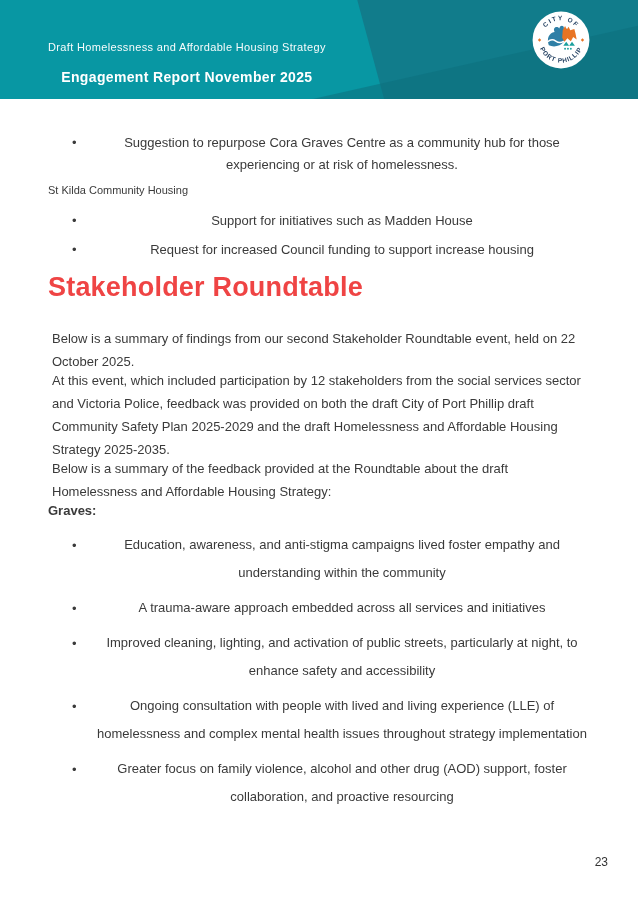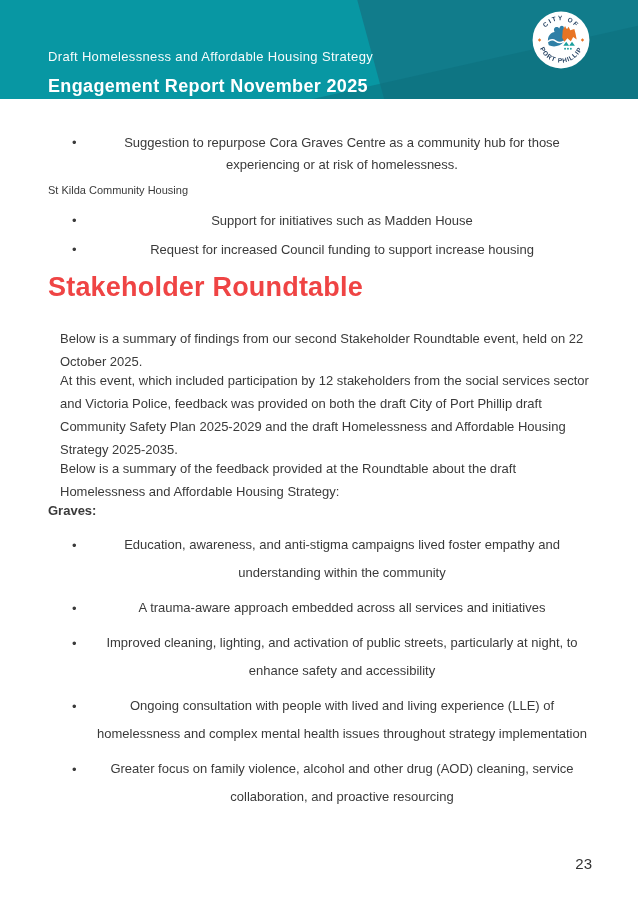--- a/index.html
+++ b/index.html
@@ -26,25 +26,25 @@
     clip-path: polygon(56% 0, 100% 0, 100% 100%, 60.2% 100%);
   }
   .hdr-poly2 {
     position: absolute; inset: 0;
     background: #0D6F7E;
     opacity: .55;
     clip-path: polygon(100% 26%, 100% 100%, 49% 100%);
   }
   .hdr-text { position: absolute; left: 48px; top: 40px; color: #ffffff; }
   .hdr-title {
-    font-size: 13px; font-weight: 400; letter-spacing: .35px;
-    line-height: 15px; margin-bottom: 14px; opacity: .97; margin-top: 9px;
+    font-size: 11px; font-weight: 400; letter-spacing: .35px;
+    line-height: 15px; margin-bottom: 14px; opacity: .97;
   }
   .hdr-subtitle {
-    font-size: 18px; font-weight: 700; letter-spacing: .35px; line-height: 16px;
+    font-size: 14px; font-weight: 700; letter-spacing: .35px; line-height: 16px; text-align: center;
   }
   .logo-wrap { position: absolute; left: 532px; top: 11px; width: 58px; height: 58px; }
 
   
   main { padding: 33px 42px 0 48px; font-size: 13px; }
 
   ul.blist { list-style: none; margin: 0; padding: 0; text-align: center; }
   ul.blist li { position: relative; padding-left: 40px; }
   ul.blist li::before {
     content: "\2022";
@@ -58,26 +58,26 @@
 
   .sub-heading {
     font-size: 11px; line-height: 18px;
     margin: -2px 0 11px 0;
   }
   h1.section-heading {
     font-size: 27px; font-weight: 700; color: #ef4444;
     line-height: 36px; letter-spacing: .2px;
     margin: 8px 0 22px 0;
   }
-  p.para { font-size: 13px; line-height: 23px; margin: 0 0 -4px 12px; }
+  p.para { font-size: 13px; line-height: 23px; margin: 0 0 -4px 4px; }
   p.themes-label { font-weight: 700; font-size: 13px; line-height: 23px; margin: 0 0 -4px 0; }
 
   footer .page-number {
-    position: absolute; top: 855px; right: 46px;
-    font-size: 15px; color: #333333;
+    position: absolute; top: 855px; right: 30px;
+    font-size: 12px; color: #333333;
   }
 </style>
 </head>
 <body>
 
 <div class="page">
 
   <header class="banner">
     <div class="hdr-poly1"></div>
     <div class="hdr-poly2"></div>
@@ -134,21 +134,21 @@
     <p class="para">At this event, which included participation by 12 stakeholders from the social services sector and Victoria Police, feedback was provided on both the draft City of Port Phillip draft Community Safety Plan 2025-2029 and the draft Homelessness and Affordable Housing Strategy 2025-2035.</p>
     <p class="para">Below is a summary of the feedback provided at the Roundtable about the draft Homelessness and Affordable Housing Strategy:</p>
 
     <p class="themes-label">Graves:</p>
 
     <ul class="blist spaced">
       <li>Education, awareness, and anti-stigma campaigns lived foster empathy and understanding within the community</li>
       <li>A trauma-aware approach embedded across all services and initiatives</li>
       <li>Improved cleaning, lighting, and activation of public streets, particularly at night, to enhance safety and accessibility</li>
       <li>Ongoing consultation with people with lived and living experience (LLE) of homelessness and complex mental health issues throughout strategy implementation</li>
-      <li>Greater focus on family violence, alcohol and other drug (AOD) cleaning, service collaboration, and proactive resourcing</li>
+      <li>Greater focus on family violence, alcohol and other drug (AOD) support, foster collaboration, and proactive resourcing</li>
     </ul>
 
   </main>
 
   <footer>
     <span class="page-number">23</span>
   </footer>
 
 </div>
 

